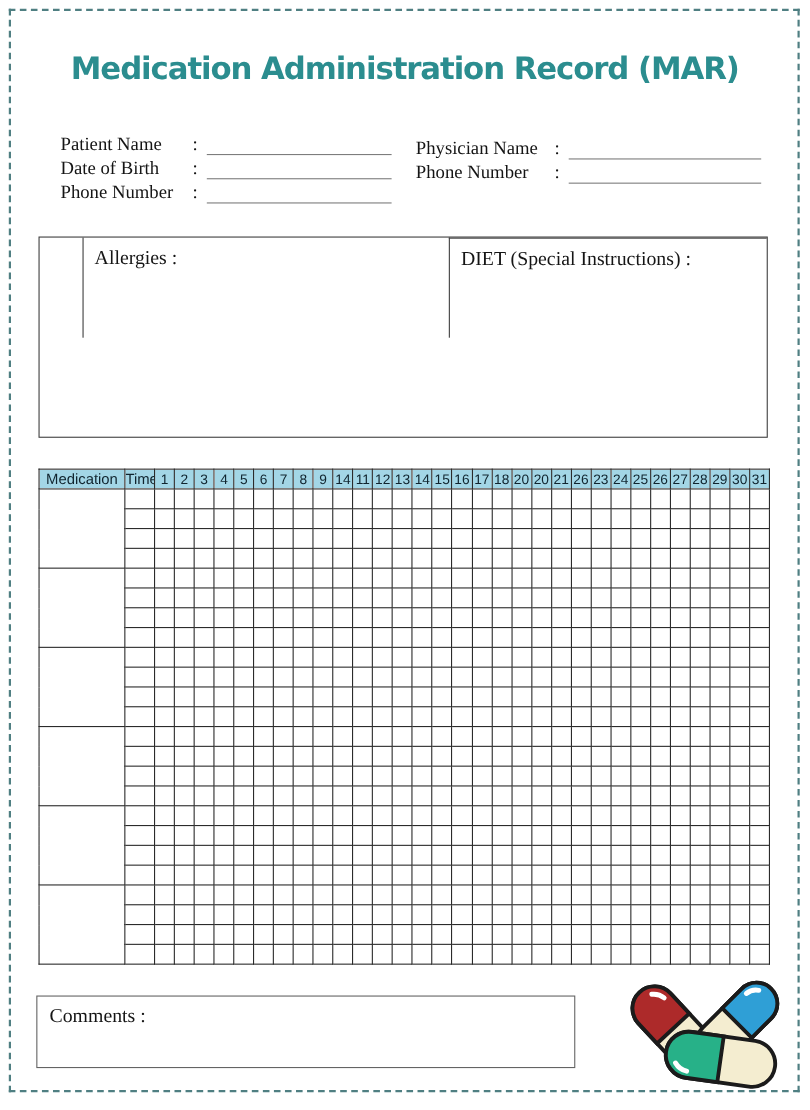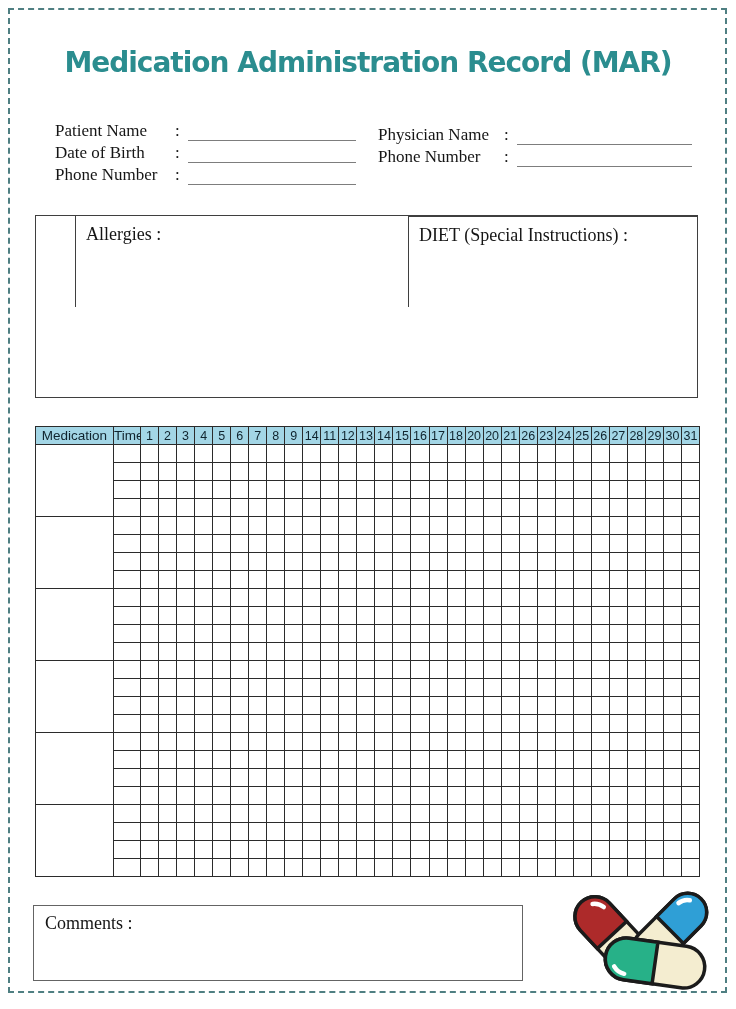--- a/index.html
+++ b/index.html
@@ -44,21 +44,21 @@
   }
   .mar-table th, .mar-table td { border:1px solid #2b2b2b; padding:0; }
   .mar-table thead th {
     background:#a3d6e6; height:17px; font-weight:normal;
     font-size:12.5px; color:#10242e; text-align:center; overflow:hidden;
   }
   .mar-table thead th.hmed, .mar-table thead th.htime { font-size:13.5px; }
   .mar-table tbody td { height:17px; background:#ffffff; }
   
   .comments-box {
-    position:absolute; left:33px; top:905px; width:490px; height:76px;
+    position:absolute; left:33px; top:905px; width:490px; height:66px;
     border:1.5px solid #646464; box-sizing:border-box; padding:7px 11px;
     font-size:18px;
   }
   
   .pills { position:absolute; left:552px; top:880px; }
 </style>
 </head>
 <body>
 
 <div class="page">

